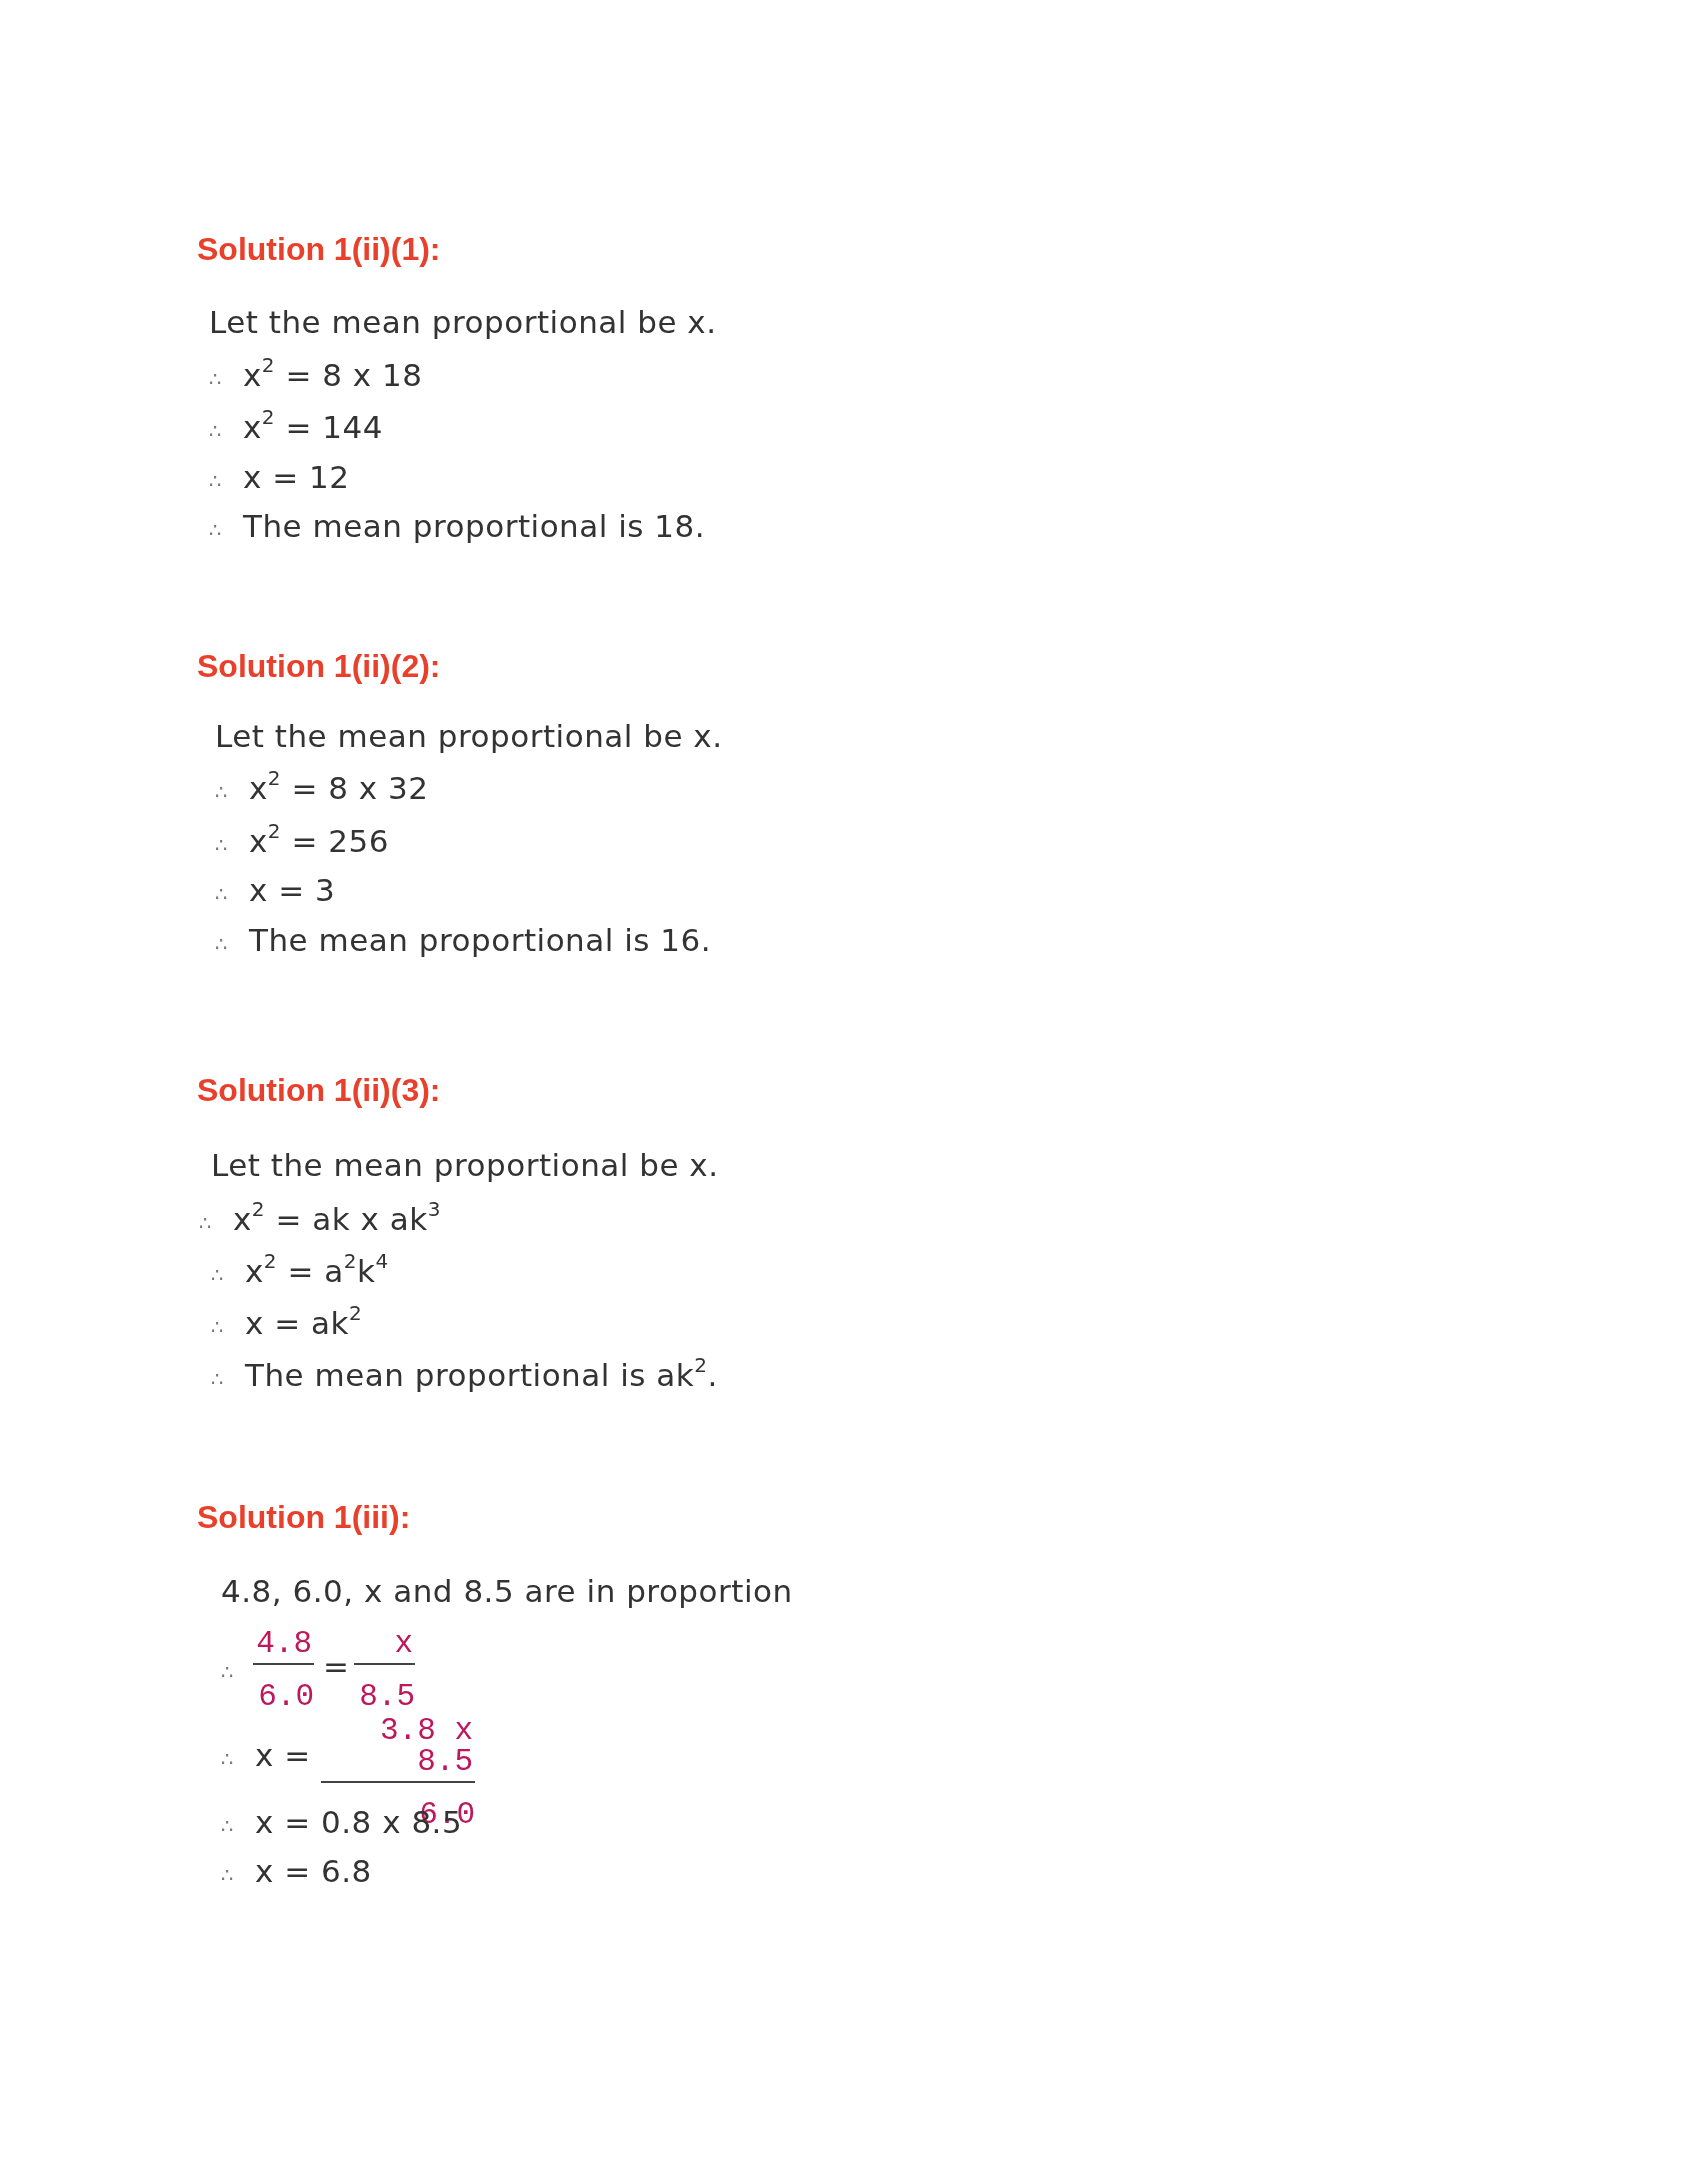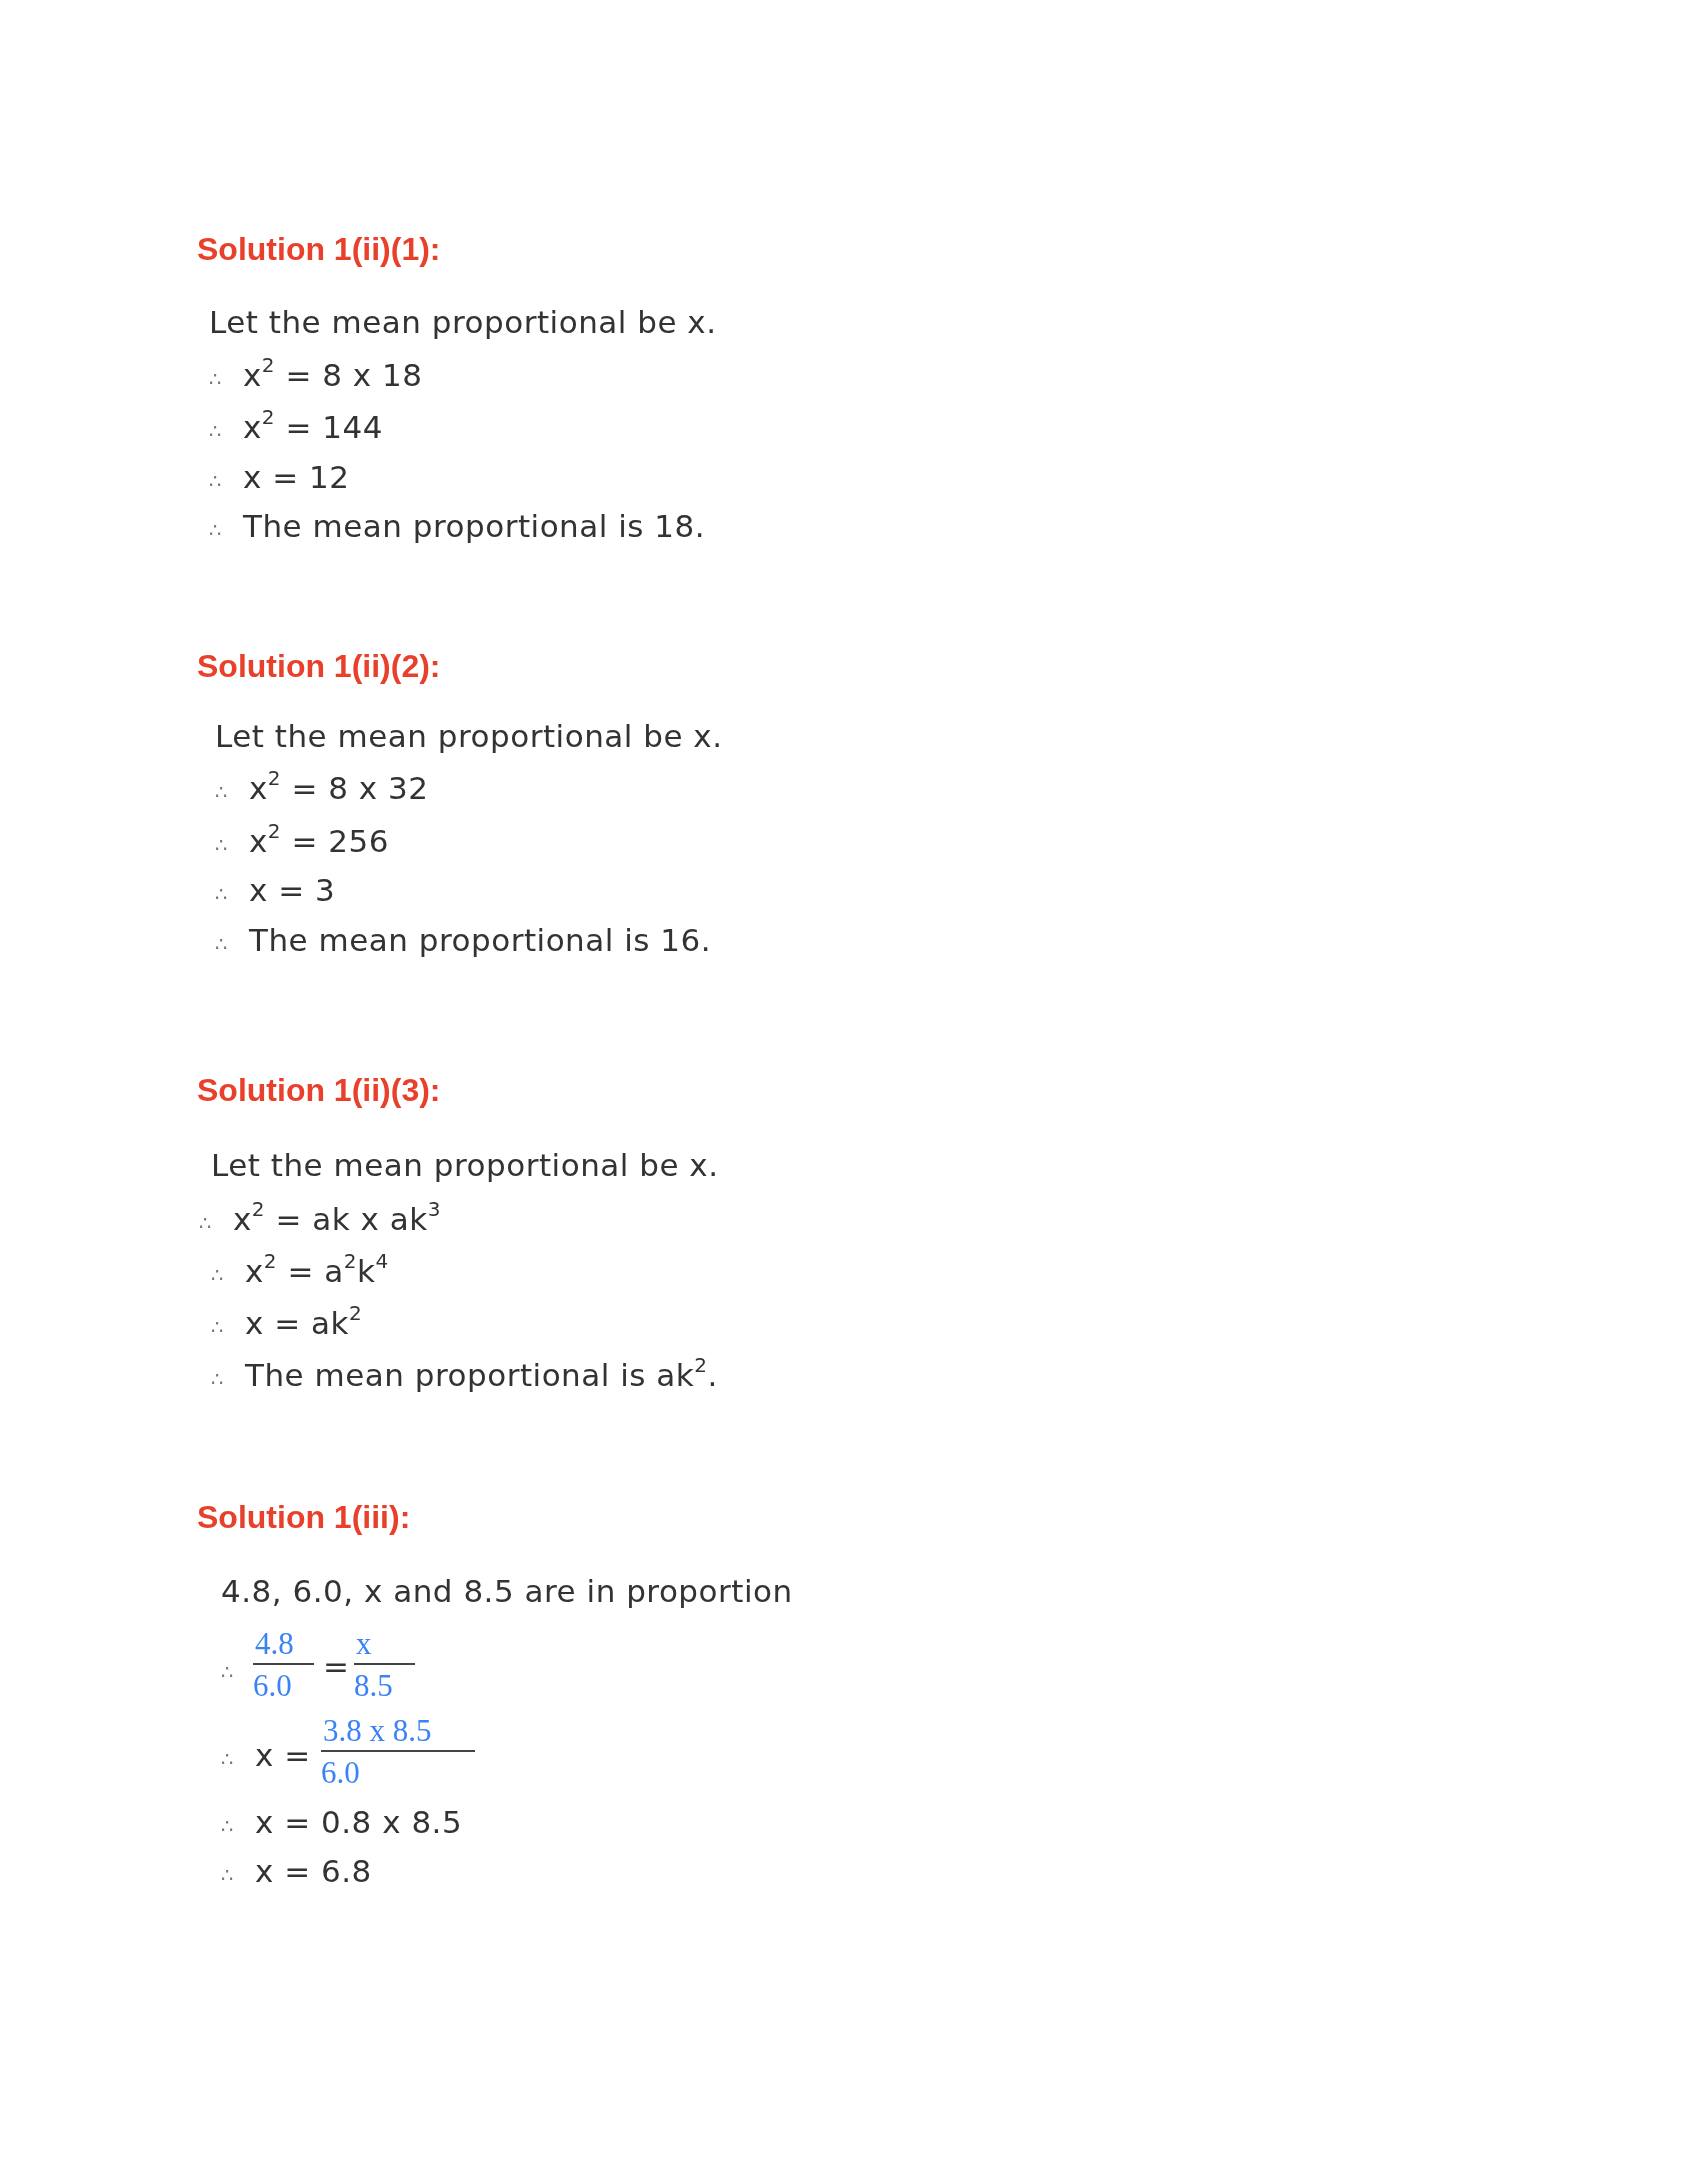--- a/index.html
+++ b/index.html
@@ -1,23 +1,23 @@
 <!DOCTYPE html>
 <html><head>
 <meta charset="utf-8">
 <style>
   html,body{margin:0;padding:0;background:#ffffff;}
   body{width:1683px;height:2178px;position:relative;overflow:hidden;}
   .h{position:absolute;left:197px;font-family:"Liberation Sans",sans-serif;font-weight:bold;font-size:32px;color:#e8402a;line-height:1;margin-top:31px;}
   .ln{position:absolute;font-family:"DejaVu Sans",sans-serif;font-size:31px;color:#333;line-height:1;white-space:nowrap;letter-spacing:0.5px;}
   .th{display:inline-block;width:34px;font-size:20px;color:#777;}
   sup{font-size:20px;vertical-align:14px;line-height:0;}
-  .frac{position:absolute;font-family:Liberation Serif, serif;font-size:31px;color:#3b82f6;text-align:left;line-height:1;}
+  .frac{position:absolute;font-family:Liberation Mono, monospace;font-size:31px;color:#be185d;text-align:right;line-height:1;}
   .frac .num{display:block;padding:0 2px 4px;border-bottom:2px solid #444;}
-  .frac .den{display:block;padding-top:5px;}
+  .frac .den{display:block;padding-top:16px;}
 </style>
 </head>
 <body>
 
 <div class="h" style="top:202px">Solution 1(ii)(1):</div>
 <div class="ln" style="left:209px;top:307px"><span>Let the mean proportional be x.</span></div>
 <div class="ln" style="left:209px;top:360px"><span class="th">∴</span><span>x</span><sup>2</sup><span> = 8 x 18</span></div>
 <div class="ln" style="left:209px;top:412px"><span class="th">∴</span><span>x</span><sup>2</sup><span> = 144</span></div>
 <div class="ln" style="left:209px;top:462px"><span class="th">∴</span><span>x = 12</span></div>
 <div class="ln" style="left:209px;top:511px"><span class="th">∴</span><span>The mean proportional is 18.</span></div>

